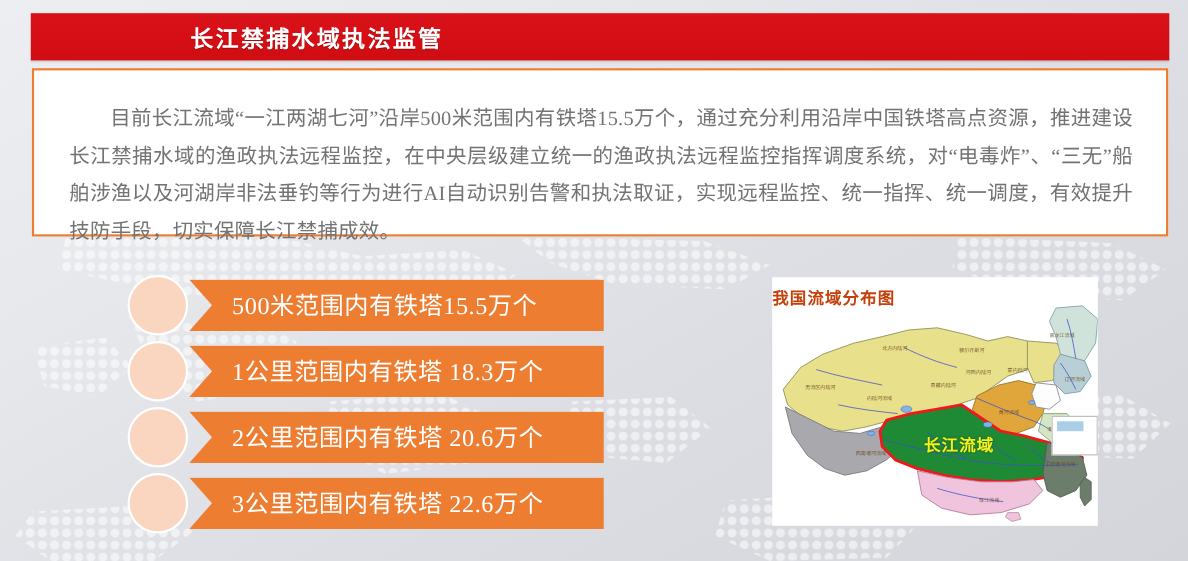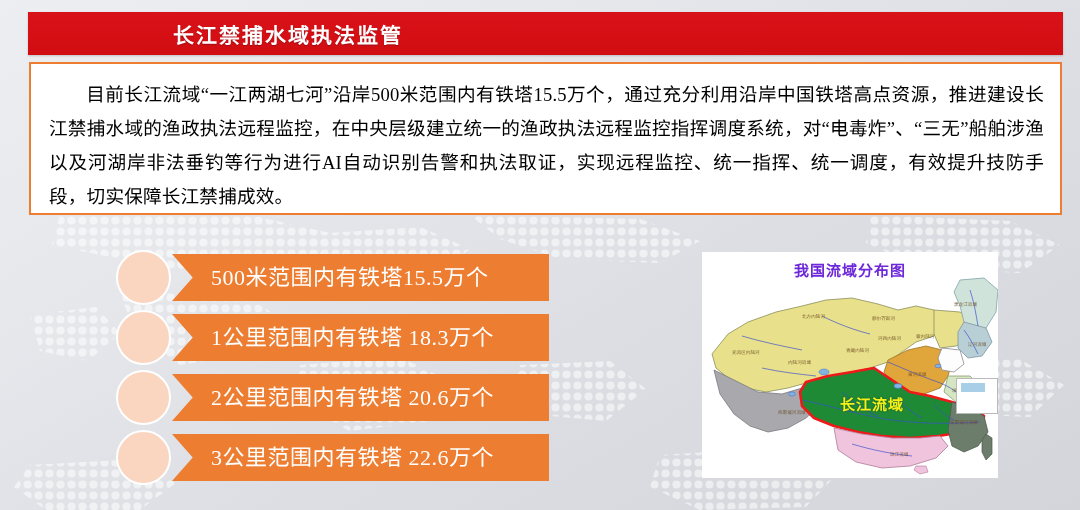--- a/index.html
+++ b/index.html
@@ -68,25 +68,25 @@
     height: 153px;
     box-sizing: border-box;
     border: 2px solid #ed7d31;
     background: #ffffff;
   }
   .body-text {
     position: absolute;
     left: 16px;
     right: 14px;
     top: 12px;
-    margin: 2px;
+    margin: 16px;
     font-family: "Liberation Serif", "DejaVu Serif", serif;
     font-size: 18.6px;
     line-height: 34px;
-    color: #000000;
+    color: #737373;
     text-indent: 2em;
     text-align: justify;
     text-justify: inter-ideograph;
     letter-spacing: 0.2px;
   }
 
   
   .bar-list {
     position: absolute;
     left: 0;
@@ -141,25 +141,25 @@
     width: 296px;
     height: 226px;
     background: #ffffff;
     overflow: hidden;
   }
   .map-title {
     position: absolute;
     left: 0;
     right: 0;
     top: 7px;
-    text-align: center;
+    text-align: left;
     font-family: "Liberation Serif", "DejaVu Serif", serif;
     font-weight: bold;
     font-size: 15px;
-    color: #6d28d9;
+    color: #c2410c;
     letter-spacing: 1px;
   }
   .map-canvas {
     position: absolute;
     left: 0;
     top: 24px;
     width: 296px;
     height: 202px;
   }
   .map-basin-label {

